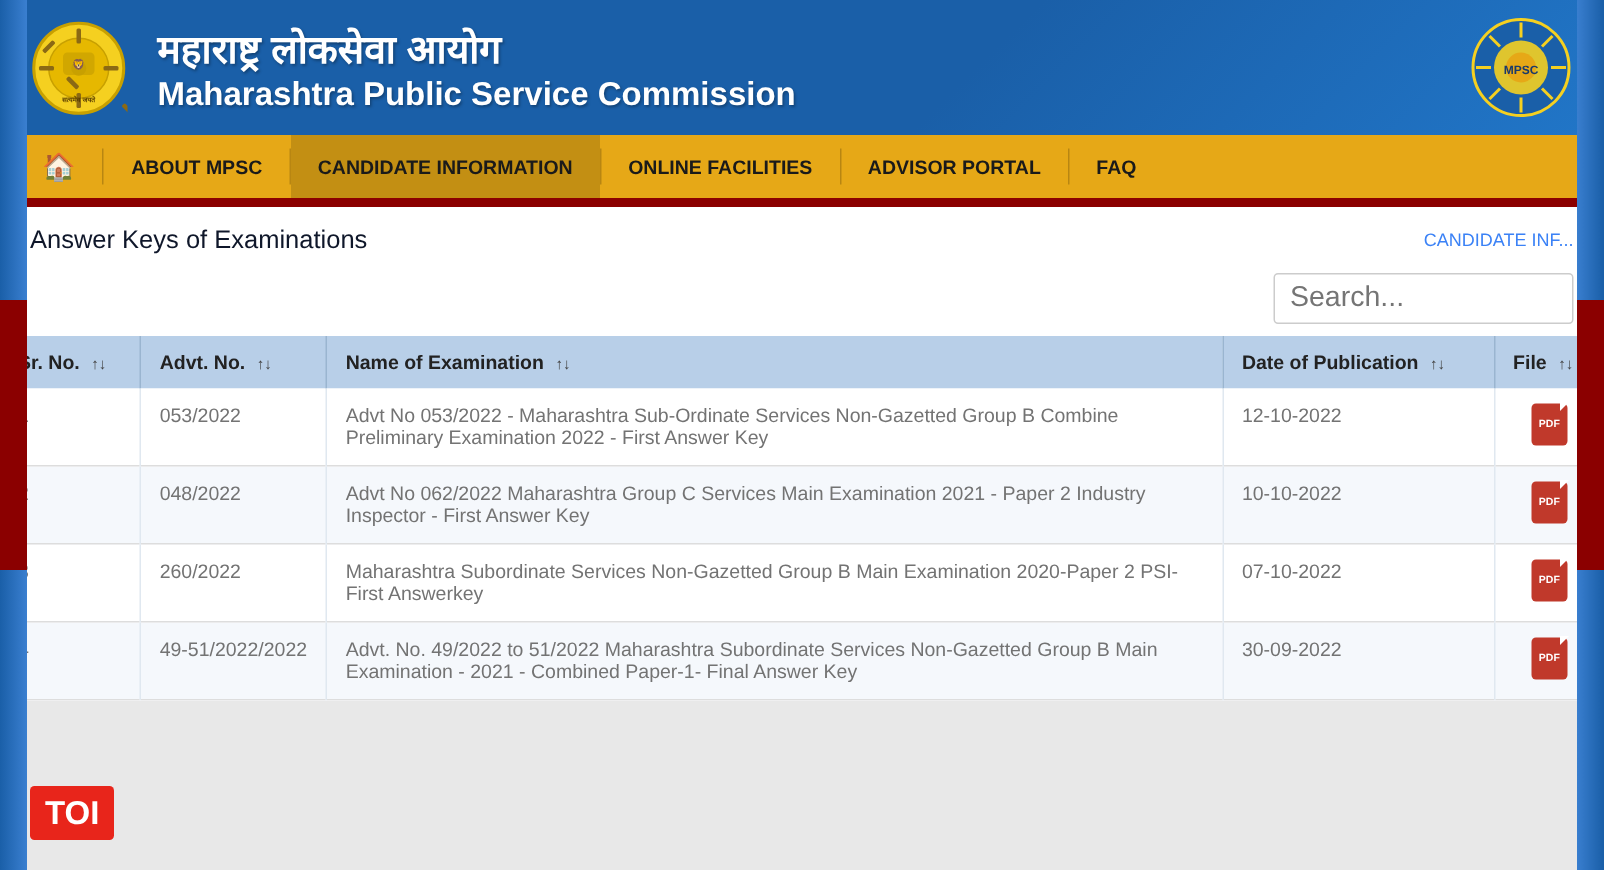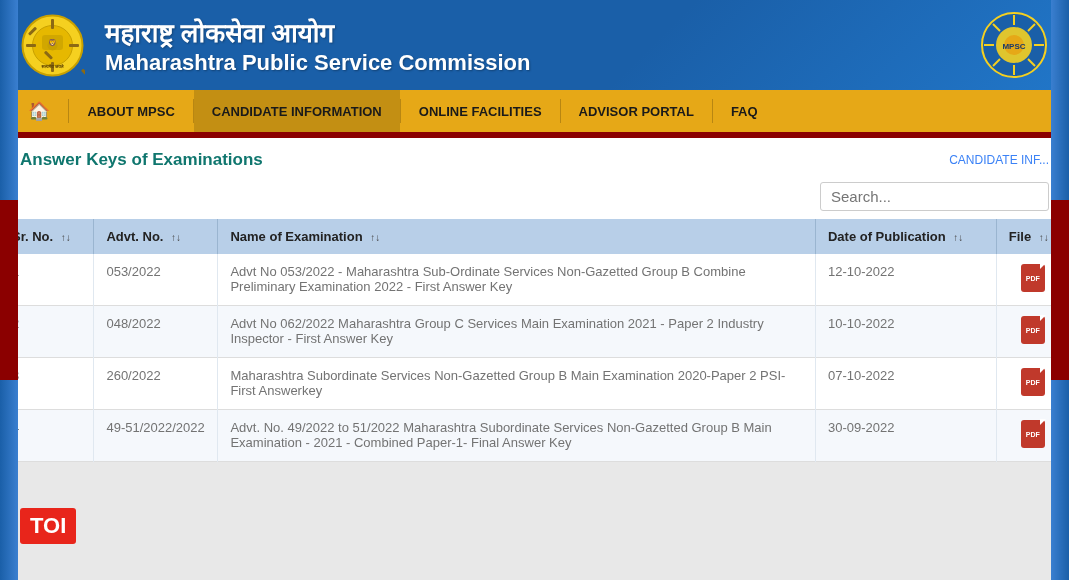--- a/index.html
+++ b/index.html
@@ -99,39 +99,39 @@
     
     .breadcrumb-bar {
       display: flex;
       align-items: center;
       justify-content: space-between;
       padding: 12px 20px 8px 20px;
       background: #fff;
     }
     .page-title {
       font-size: 17px;
-      font-weight: bold;
-      color: #0f766e;
+      font-weight: normal;
+      color: #0f172a;
     }
     .breadcrumb-right {
       font-size: 12px;
       color: #3b82f6;
     }
 
     
     .search-bar-container {
       padding: 4px 20px 8px;
       display: flex;
       justify-content: flex-end;
     }
     .search-bar {
       border: 1px solid #ccc;
       padding: 5px 10px;
-      width: 229px;
-      font-size: 15px;
+      width: 200px;
+      font-size: 19px;
       border-radius: 3px;
     }
 
     
     .table-container {
       padding: 0 0 0 0;
       overflow: hidden;
     }
     table {
       width: 100%;
@@ -209,21 +209,21 @@
       right: -1px;
       width: 0;
       height: 0;
       border-left: 6px solid white;
       border-bottom: 6px solid transparent;
     }
 
     
     .toi-badge {
       position: fixed;
-      bottom: 36px;
+      bottom: 20px;
       left: 20px;
       background: #e8251b;
       color: white;
       font-size: 22px;
       font-weight: bold;
       padding: 5px 10px;
       border-radius: 3px;
       z-index: 999;
     }
 

